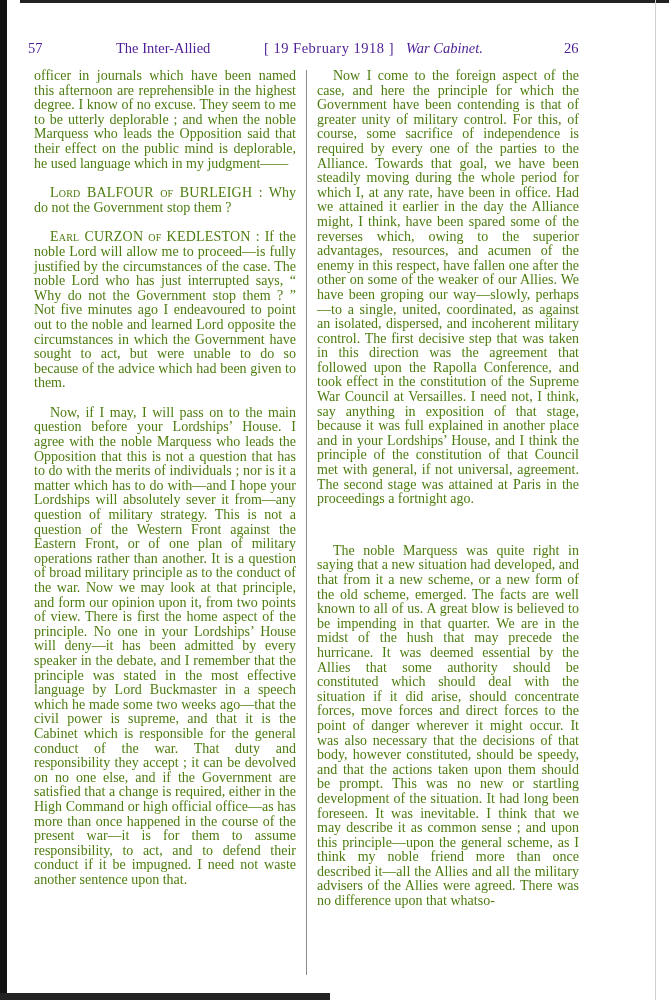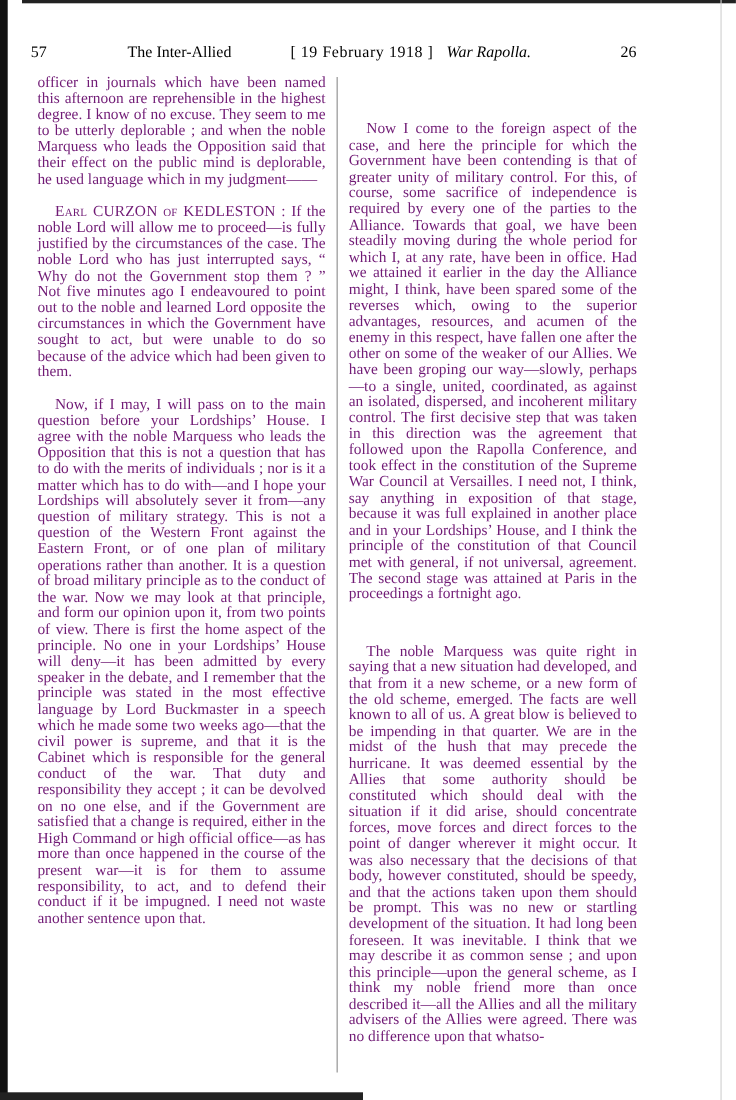--- a/index.html
+++ b/index.html
@@ -6,63 +6,64 @@
     body {
       width: 669px; height: 1000px; background: #ffffff; position: relative; overflow: hidden;
       font-family: "DejaVu Serif", "Liberation Serif", serif; color: #2a2a2a;
     }
     .left-bar { position: absolute; left: 0; top: 0; width: 7px; height: 1000px; background: #111; }
     .top-bar { position: absolute; left: 20px; top: 0; width: 649px; height: 3px; background: #222; }
     .bottom-bar { position: absolute; left: 0; top: 993px; width: 330px; height: 7px; background: #222; }
     .right-edge { position: absolute; left: 655px; top: 0; width: 1px; height: 1000px; background: #cfcfcf; }
     .header {
       position: absolute; left: 28px; top: 40px; width: 570px; height: 22px;
-      font-family: "Liberation Serif", serif; font-size: 14.5px; color: #000000;
+      font-family: "Liberation Serif", serif; font-size: 14.5px; color: #4c1d95;
     }
     .header span { position: absolute; top: 0; white-space: nowrap; }
     .h-left { left: 0; }
     .h-title1 { left: 88px; }
     .h-date { left: 236px; letter-spacing: 0.5px; }
     .h-title2 { left: 378px; font-style: italic; }
     .h-right { left: 536px; }
     .col {
       position: absolute; top: 69px;
       font-family: "Liberation Serif", serif; font-size: 14px; line-height: 14.6px;
-      text-align: justify; color: #701a75;
+      text-align: justify; color: #4d7c0f;
     }
     .col-left { left: 34px; width: 262px; }
     .col-right { left: 317px; width: 262px; }
     .col-divider { position: absolute; left: 306px; top: 70px; width: 1px; height: 905px; background: #8a8a8a; }
     .col p { margin: 0; text-indent: 0; }
-    .col p.indent { text-indent: 16px; margin-top: 42px; }
+    .col p.indent { text-indent: 16px; }
     .col p.gap { margin-top: 15px; }
     .col p.gap-lg { margin-top: 37px; }
     .speaker { letter-spacing: 0.2px; }
     .sc { font-variant: small-caps; }
   </style>
 </head>
 <body>
 
 <div class="left-bar"></div>
 <div class="top-bar"></div>
 <div class="bottom-bar"></div>
 <div class="right-edge"></div>
 
 <div class="header">
   <span class="h-left">57</span>
   <span class="h-title1">The Inter-Allied</span>
   <span class="h-date">[ 19 February 1918 ]</span>
-  <span class="h-title2">War Rapolla.</span>
+  <span class="h-title2">War Cabinet.</span>
   <span class="h-right">26</span>
 </div>
 
 <div class="col-divider"></div>
 
 <div class="col col-left">
   <p>officer in journals which have been named this afternoon are reprehensible in the highest degree. I know of no excuse. They seem to me to be utterly deplorable ; and when the noble Marquess who leads the Opposition said that their effect on the public mind is deplorable, he used language which in my judgment——</p>
+  <p class="indent gap"><span class="speaker sc">Lord BALFOUR of BURLEIGH :</span><span> Why do not the Government stop them ?</span></p>
   <p class="indent gap"><span class="speaker sc">Earl CURZON of KEDLESTON :</span><span> If the noble Lord will allow me to proceed—is fully justified by the circumstances of the case. The noble Lord who has just interrupted says, “ Why do not the Government stop them ? ”  Not five minutes ago I endeavoured to point out to the noble and learned Lord opposite the circumstances in which the Government have sought to act, but were unable to do so because of the advice which had been given to them.</span></p>
   <p class="indent gap">Now, if I may, I will pass on to the main question before your Lordships’ House. I agree with the noble Marquess who leads the Opposition that this is not a question that has to do with the merits of individuals ; nor is it a matter which has to do with—and I hope your Lordships will absolutely sever it from—any question of military strategy. This is not a question of the Western Front against the Eastern Front, or of one plan of military operations rather than another. It is a question of broad military principle as to the conduct of the war. Now we may look at that principle, and form our opinion upon it, from two points of view. There is first the home aspect of the principle. No one in your Lordships’ House will deny—it has been admitted by every speaker in the debate, and I remember that the principle was stated in the most effective language by Lord Buckmaster in a speech which he made some two weeks ago—that the civil power is supreme, and that it is the Cabinet which is responsible for the general conduct of the war. That duty and responsibility they accept ; it can be devolved on no one else, and if the Government are satisfied that a change is required, either in the High Command or high official office—as has more than once happened in the course of the present war—it is for them to assume responsibility, to act, and to defend their conduct if it be impugned. I need not waste another sentence upon that.</p>
 </div>
 
 <div class="col col-right">
   <p class="indent">Now I come to the foreign aspect of the case, and here the principle for which the Government have been contending is that of greater unity of military control. For this, of course, some sacrifice of independence is required by every one of the parties to the Alliance. Towards that goal, we have been steadily moving during the whole period for which I, at any rate, have been in office. Had we attained it earlier in the day the Alliance might, I think, have been spared some of the reverses which, owing to the superior advantages, resources, and acumen of the enemy in this respect, have fallen one after the other on some of the weaker of our Allies. We have been groping our way—slowly, perhaps—to a single, united, coordinated, as against an isolated, dispersed, and incoherent military control. The first decisive step that was taken in this direction was the agreement that followed upon the Rapolla Conference, and took effect in the constitution of the Supreme War Council at Versailles. I need not, I think, say anything in exposition of that stage, because it was full explained in another place and in your Lordships’ House, and I think the principle of the constitution of that Council met with general, if not universal, agreement. The second stage was attained at Paris in the proceedings a fortnight ago.</p>
   <p class="indent gap-lg">The noble Marquess was quite right in saying that a new situation had developed, and that from it a new scheme, or a new form of the old scheme, emerged. The facts are well known to all of us. A great blow is believed to be impending in that quarter. We are in the midst of the hush that may precede the hurricane. It was deemed essential by the Allies that some authority should be constituted which should deal with the situation if it did arise, should concentrate forces, move forces and direct forces to the point of danger wherever it might occur. It was also necessary that the decisions of that body, however constituted, should be speedy, and that the actions taken upon them should be prompt. This was no new or startling development of the situation. It had long been foreseen. It was inevitable. I think that we may describe it as common sense ; and upon this principle—upon the general scheme, as I think my noble friend more than once described it—all the Allies and all the military advisers of the Allies were agreed. There was no difference upon that whatso-</p>
 </div>
 
 </body></html>

